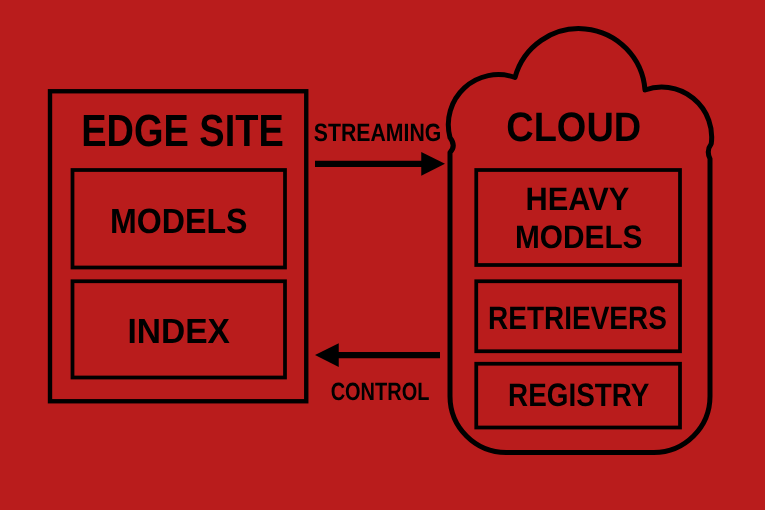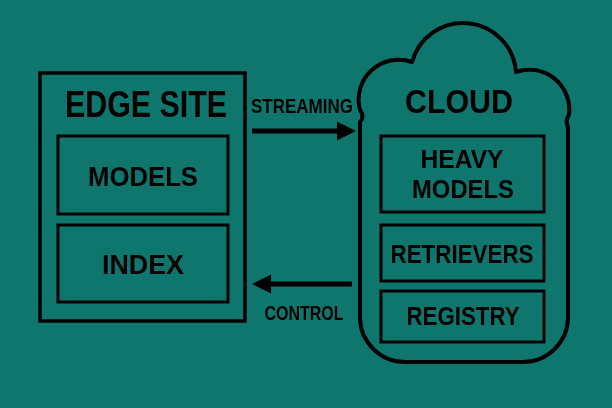--- a/index.html
+++ b/index.html
@@ -4,21 +4,21 @@
 <style>
   html, body {
     margin: 0;
     padding: 0;
     background: #ffffff;
   }
   .canvas {
     position: relative;
     width: 612px;
     height: 408px;
-    background: #0f766e;
+    background: #b91c1c;
     overflow: hidden;
     text-align: right;
   }
   svg { display: block; }
   .box {
     fill: none;
     stroke: #000000;
     stroke-width: 3;
   }
   .outer-box { stroke-width: 3.5; }

